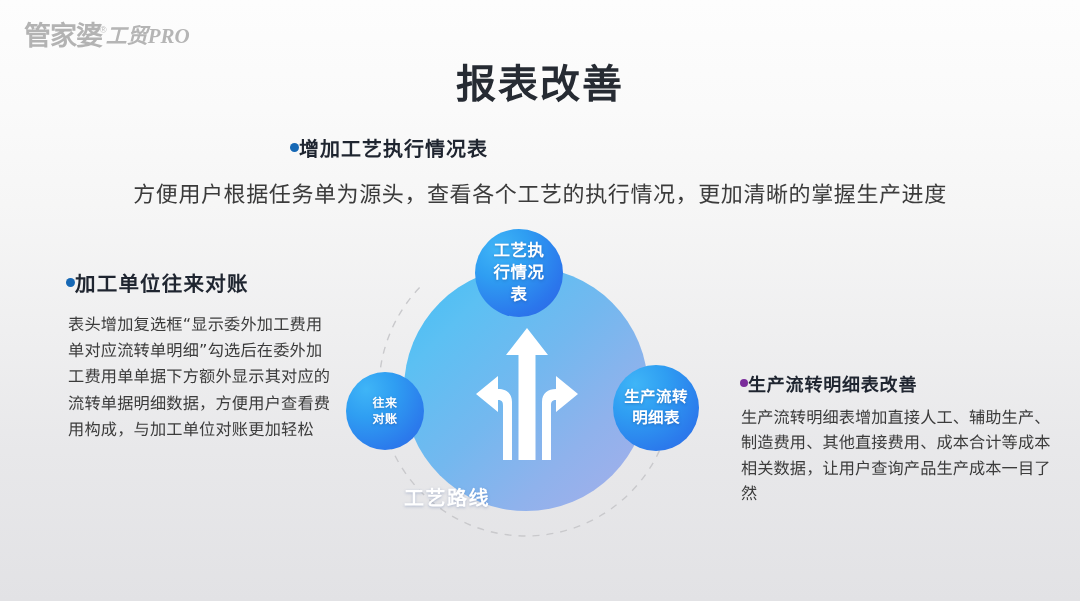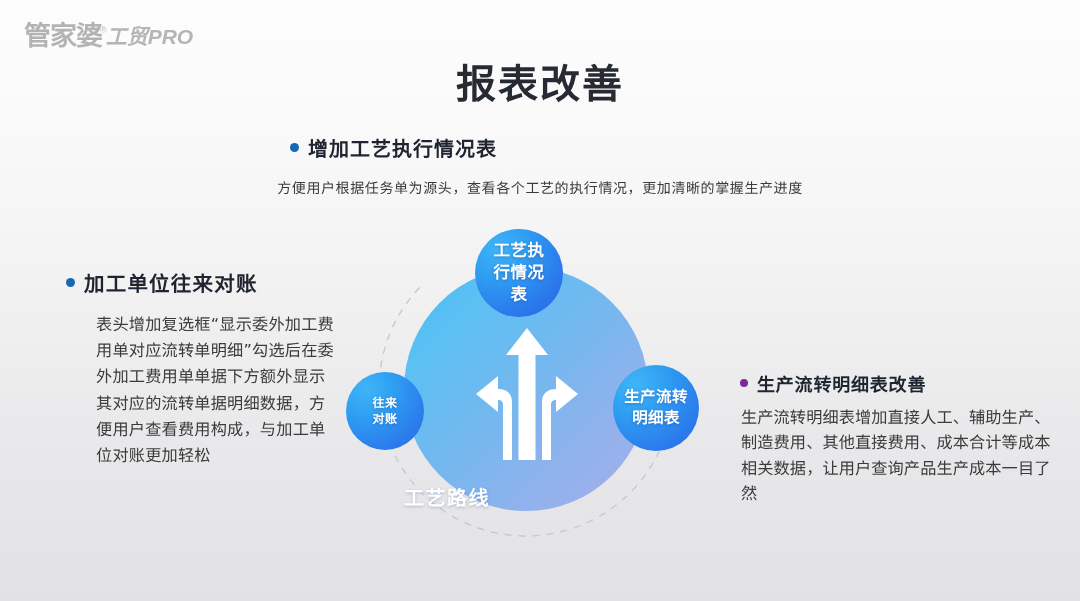--- a/index.html
+++ b/index.html
@@ -58,42 +58,41 @@
   #logo .pro {
     font-size: 21px;
     font-weight: bold;
     font-style: italic;
     color: #b5b5b5;
     line-height: 1;
     letter-spacing: 0px;
     position: relative;
     top: -2px;
     left: -3px;
-    font-family: Liberation Sans, sans-serif;
+    font-family: Liberation Serif, serif;
   }
 
   
   #page-title {
     position: absolute;
     left: 0;
     top: 52px;
     width: 1080px;
     text-align: center;
     font-size: 40px;
     font-weight: bold;
     color: #262b33;
     letter-spacing: 2px;
     font-family: "DejaVu Sans", "Liberation Sans", sans-serif;
   }
 
   
   .bullet-head {
     display: flex;
     align-items: center;
-    gap: 9px;
     font-weight: bold;
     color: #1f2530;
     font-family: "DejaVu Sans", "Liberation Sans", sans-serif;
   }
   .dot {
     border-radius: 50%;
     flex: none;
   }
   .body-text {
     color: #3b3b3b;
@@ -111,21 +110,21 @@
   #top-block .bullet-head {
     justify-content: flex-start;
     padding-left: 290px;
     font-size: 20px;
     letter-spacing: 1px;
   }
   #top-block .dot { width: 9px; height: 9px; background: #1668b5; }
   #top-heading-desc {
     margin-top: 16px;
     text-align: center;
-    font-size: 14px;
+    font-size: 22px;
     letter-spacing: 0.6px;
     line-height: 1.5;
   }
 
   
   #left-block {
     position: absolute;
     left: 60px;
     top: 267px;
     width: 275px;
@@ -135,21 +134,20 @@
     letter-spacing: 1.2px;
     padding-left: 6px;
   }
   #left-block .dot { width: 9px; height: 9px; background: #1668b5; }
   #left-desc {
     margin-top: 15px;
     padding-left: 8px;
     font-size: 16.2px;
     line-height: 1.62;
     letter-spacing: 0.2px;
-    margin-left: 28px;
   }
 
   
   #right-block {
     position: absolute;
     left: 740px;
     top: 370px;
     width: 320px;
   }
   #right-block .bullet-head {

